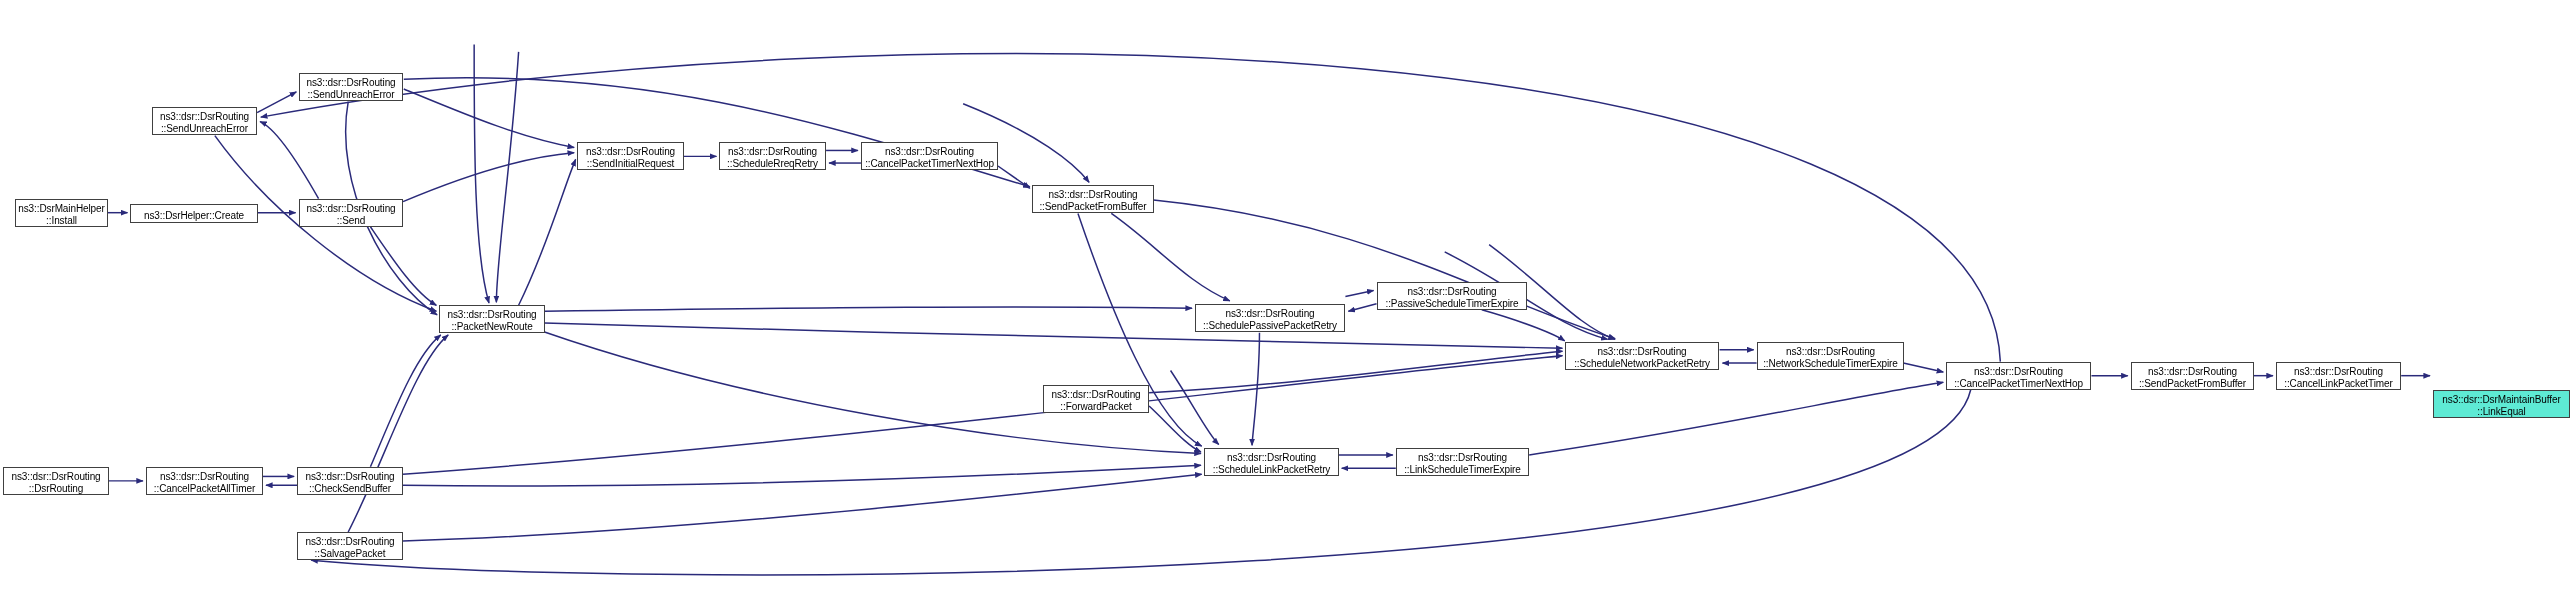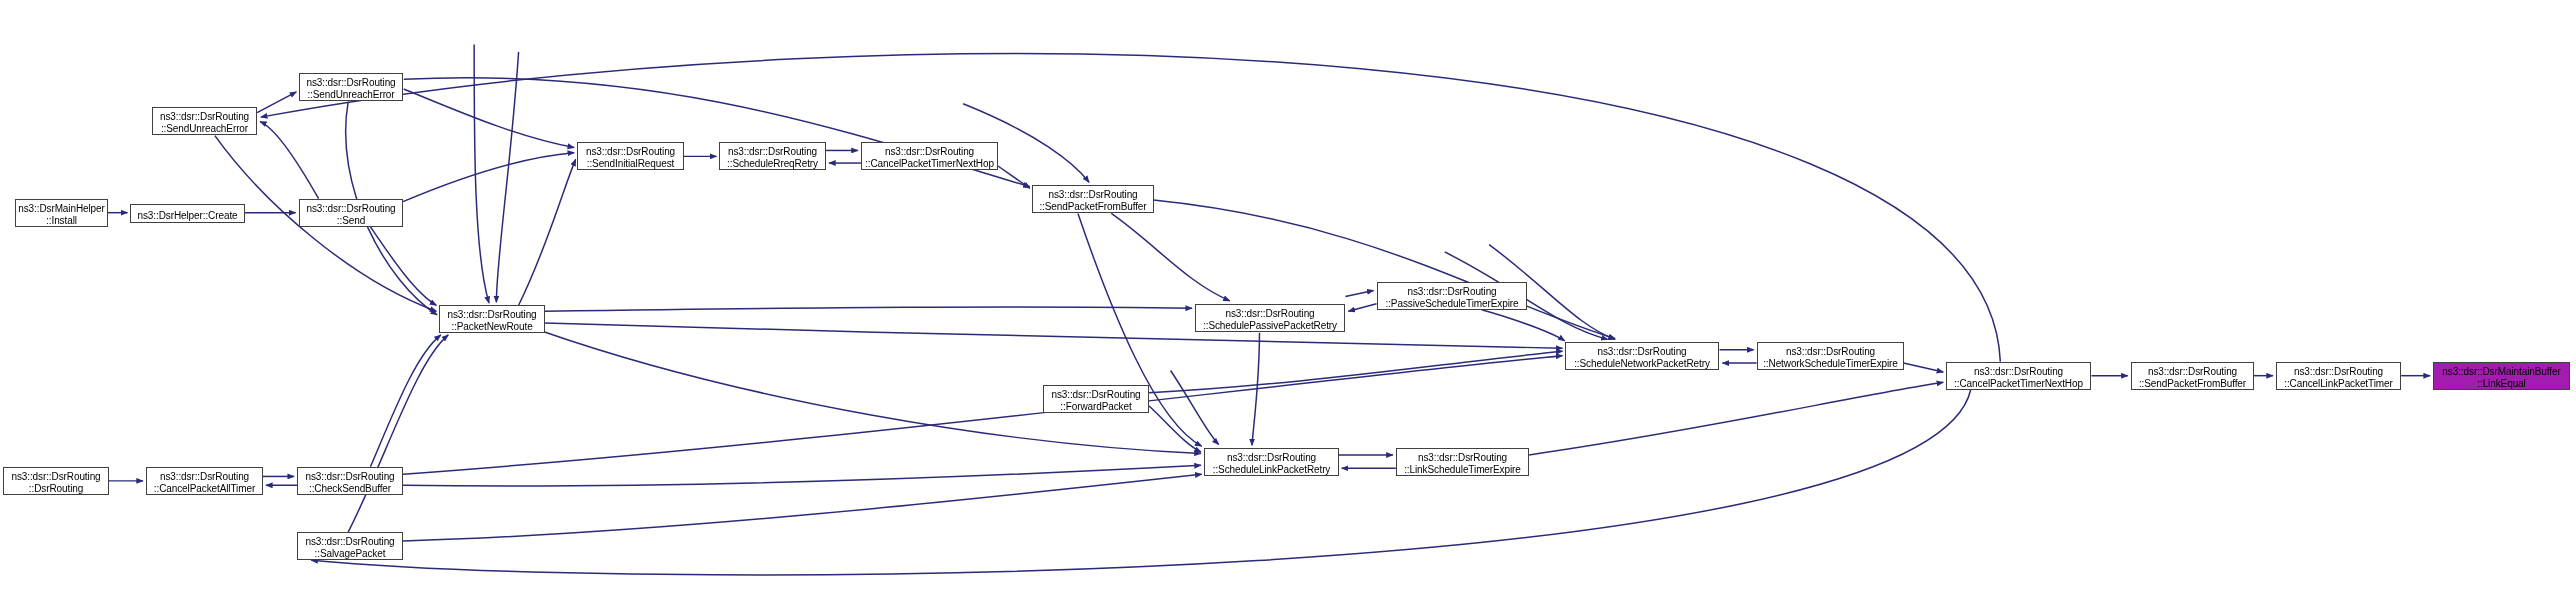--- a/index.html
+++ b/index.html
@@ -27,21 +27,21 @@
     flex-direction:column;
     align-items:center;
     justify-content:flex-end;
     text-align:center;
     font-size:10px;
     line-height:11.5px;
     letter-spacing:-0.1px;
     white-space:nowrap;
     z-index:5;
   }
-  .node.highlight{ background:#a21caf; }
+  .node.highlight{ background:#5eead4;margin-top:28px; }
   .node .l1,.node .l2{display:block;}
 </style>
 </head>
 <body>
 
 <div id="canvas">
   <svg class="edges" viewBox="0 0 3477 807">
     <defs>
       <marker id="ah" markerWidth="10" markerHeight="8" refX="9" refY="4" orient="auto" markerUnits="userSpaceOnUse">
         <path d="M0,0 L10,4 L0,8 z" fill="#2a2a7a"></path>
@@ -142,21 +142,21 @@
       <path d="M640,60 C640,200 640,340 660,409"></path>
       <path d="M700,70 C690,220 670,350 670,408"></path>
     </g>
   </svg>
 
   <div id="nodes">
       <div class="node" style="left: 15px; top: 199px; width: 93px; height: 28px;">
         <span class="l1">ns3::DsrMainHelper</span>
         <span class="l2">::Install</span>
       </div>
-      <div class="node" style="left: 130px; top: 204px; width: 115px; height: 18.5px;">
+      <div class="node" style="left: 130px; top: 204px; width: 128px; height: 18.5px;">
         <span class="l1">ns3::DsrHelper::Create</span>
       </div>
       <div class="node" style="left: 299px; top: 199px; width: 104px; height: 28px;">
         <span class="l1">ns3::dsr::DsrRouting</span>
         <span class="l2">::Send</span>
       </div>
       <div class="node" style="left: 152px; top: 107px; width: 105px; height: 28px;">
         <span class="l1">ns3::dsr::DsrRouting</span>
         <span class="l2">::SendUnreachError</span>
       </div>

